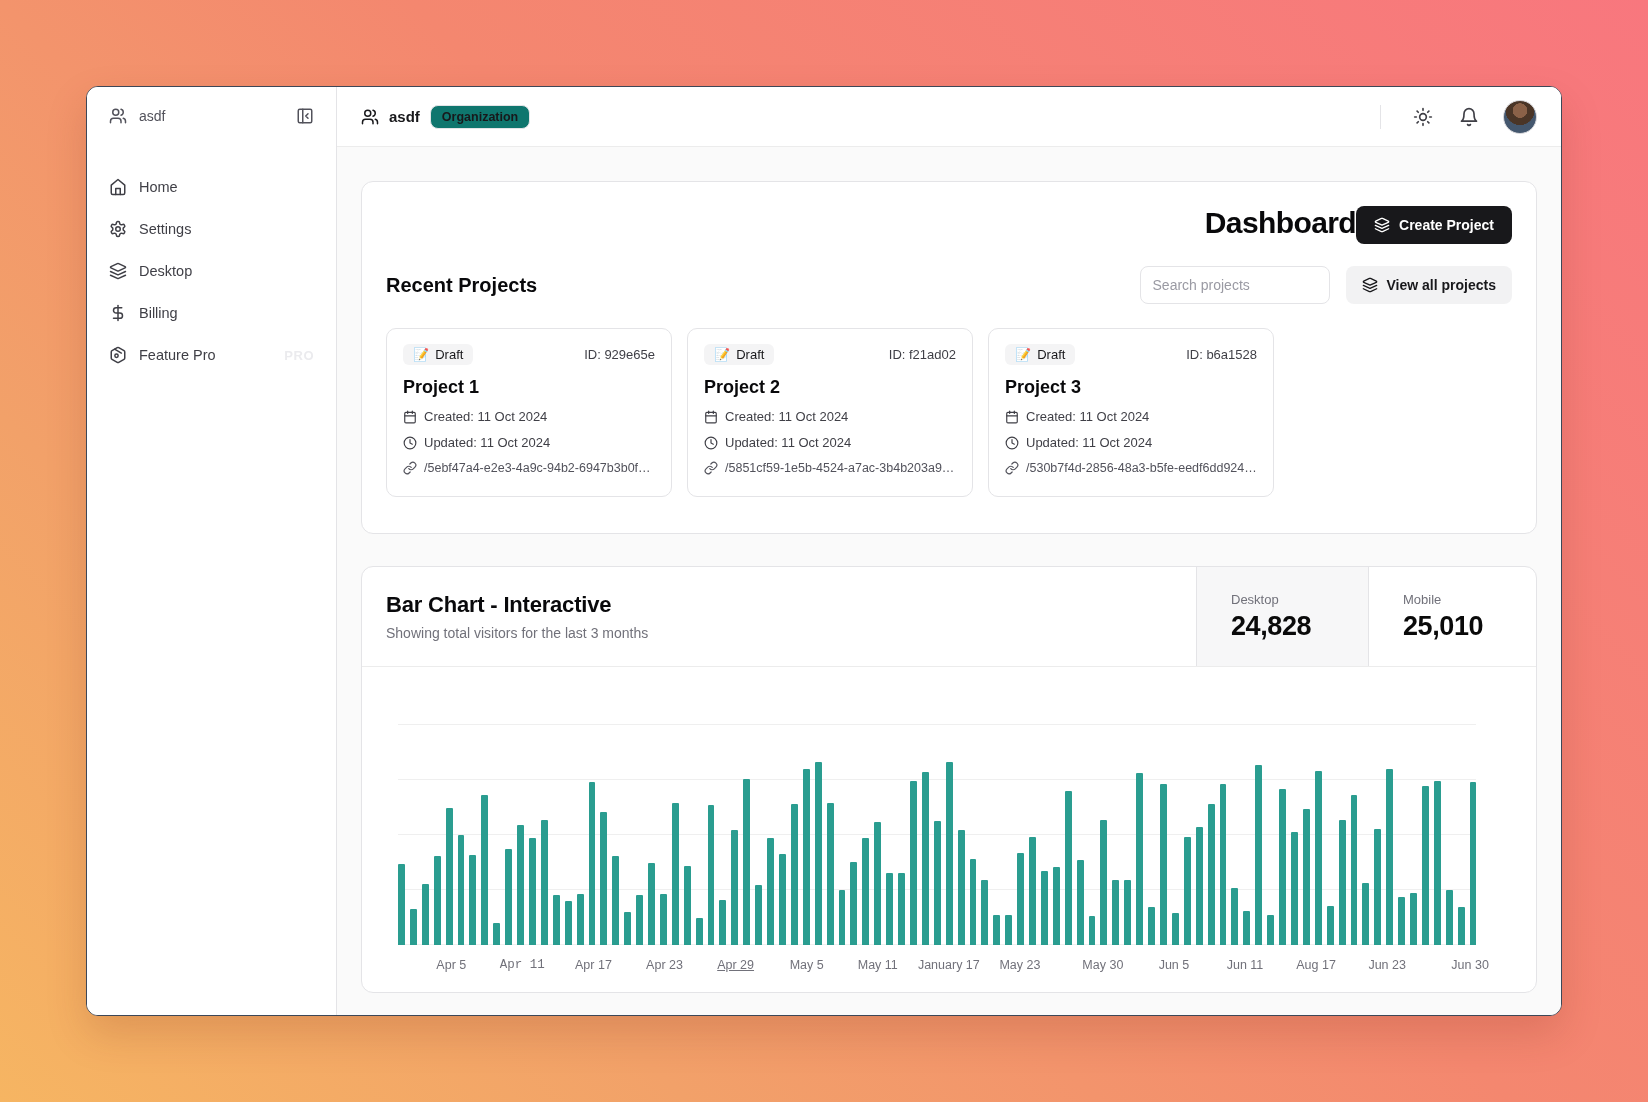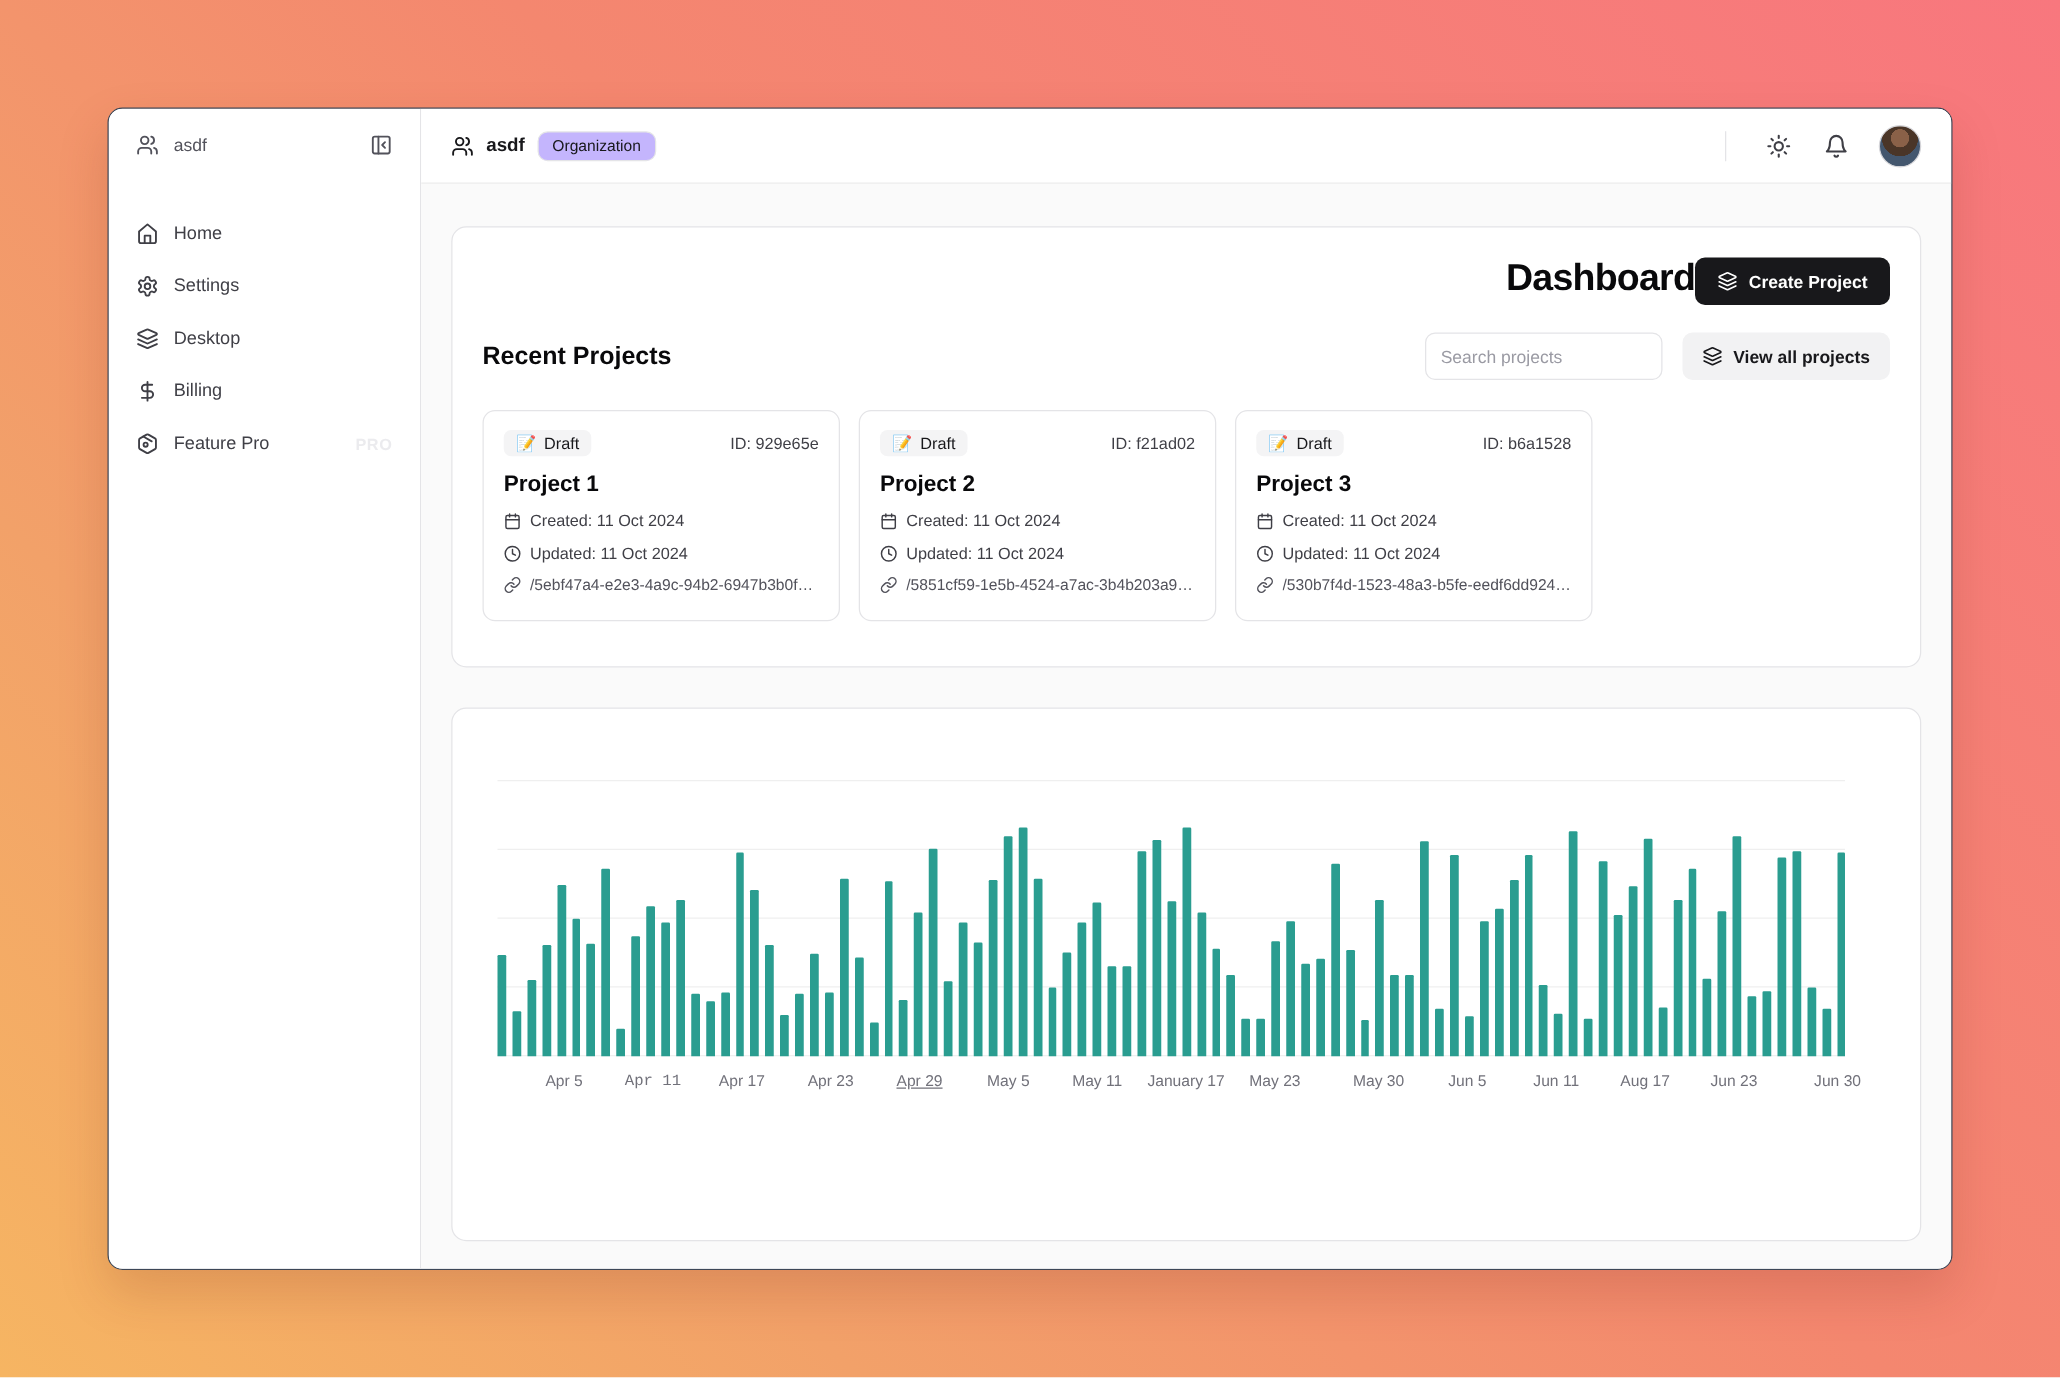--- a/index.html
+++ b/index.html
@@ -23,22 +23,22 @@
              color:#3f3f46; font-size:14.5px; cursor:pointer; }
   .sb-item .sb-label { flex:1; }
   .sb-pro { font-size:13px; font-weight:700; color:#ebebee; letter-spacing:.5px; }
 
   
   .main { flex:1; display:flex; flex-direction:column; background:#fafafa; min-width:0; }
   .topbar { height:60px; min-height:60px; background:#fff; border-bottom:1px solid #ececec;
             display:flex; align-items:center; padding:0 24px; }
   .tb-left { display:flex; align-items:center; gap:10px; color:#18181b; }
   .tb-org { font-size:15px; font-weight:700; color:#18181b; }
-  .tb-badge { font-size:12.5px; font-weight:400; color:#18181b; border:1px solid #e4e4e7;
-              background:#c4b5fd; border-radius:8px; padding:4px 11px; }
+  .tb-badge { font-size:12.5px; font-weight:700; color:#18181b; border:1px solid #e4e4e7;
+              background:#0f766e; border-radius:8px; padding:4px 11px; }
   .tb-right { margin-left:auto; display:flex; align-items:center; gap:10px; }
   .tb-divider { width:1px; height:24px; background:#e4e4e7; margin-right:14px; }
   .tb-iconbtn { width:36px; height:36px; border-radius:8px; background:transparent; border:none;
                 display:flex; align-items:center; justify-content:center; color:#3f3f46; cursor:pointer; }
   .avatar { width:34px; height:34px; border-radius:50%; margin-left:6px; cursor:pointer;
             background:radial-gradient(circle at 50% 30%,#8a6148 0 26%,#4a3527 27% 52%,#44576e 53% 100%);
             border:1px solid #d4d4d8; }
 
   .content { flex:1; padding:34px 24px 24px; overflow:hidden; }
   .panel { background:#fff; border:1px solid #e4e4e7; border-radius:12px; }
@@ -365,28 +365,42 @@
                 </span>
                 <span>Updated: 11 Oct 2024</span>
               </div>
               <div class="pc-link">
                 <span class="icon">
                   <svg width="14" height="14" viewBox="0 0 24 24" fill="none" stroke="currentColor" stroke-width="2" stroke-linecap="round" stroke-linejoin="round">
                       <path d="M10 13a5 5 0 0 0 7.54.54l3-3a5 5 0 0 0-7.07-7.07l-1.72 1.71"></path>
                       <path d="M14 11a5 5 0 0 0-7.54-.54l-3 3a5 5 0 0 0 7.07 7.07l1.71-1.71"></path>
                     </svg>
                 </span>
-                <span class="pc-link-text">/530b7f4d-1523-48a3-b5fe-eedf6dd92456</span>
+                <span class="pc-link-text">/530b7f4d-2856-48a3-b5fe-eedf6dd92456</span>
               </div>
             </div>
 
           </div>
         </section>
 
         <section class="panel panel-chart">
+          <div class="chart-head">
+            <div class="ch-titles">
+              <div class="ch-title">Bar Chart - Interactive</div>
+              <div class="ch-sub">Showing total visitors for the last 3 months</div>
+            </div>
+            <div class="stat-box active">
+              <span class="stat-label">Desktop</span>
+              <span class="stat-value">24,828</span>
+            </div>
+            <div class="stat-box">
+              <span class="stat-label">Mobile</span>
+              <span class="stat-value">25,010</span>
+            </div>
+          </div>
 
           <div class="chart-body">
             <div class="chart-plot">
               <div>
                   <div class="grid-line" style="bottom: 0px;"></div>
                   <div class="grid-line" style="bottom: 55px;"></div>
                   <div class="grid-line" style="bottom: 110px;"></div>
                   <div class="grid-line" style="bottom: 165px;"></div>
                   <div class="grid-line" style="bottom: 220px;"></div>
                 </div>

